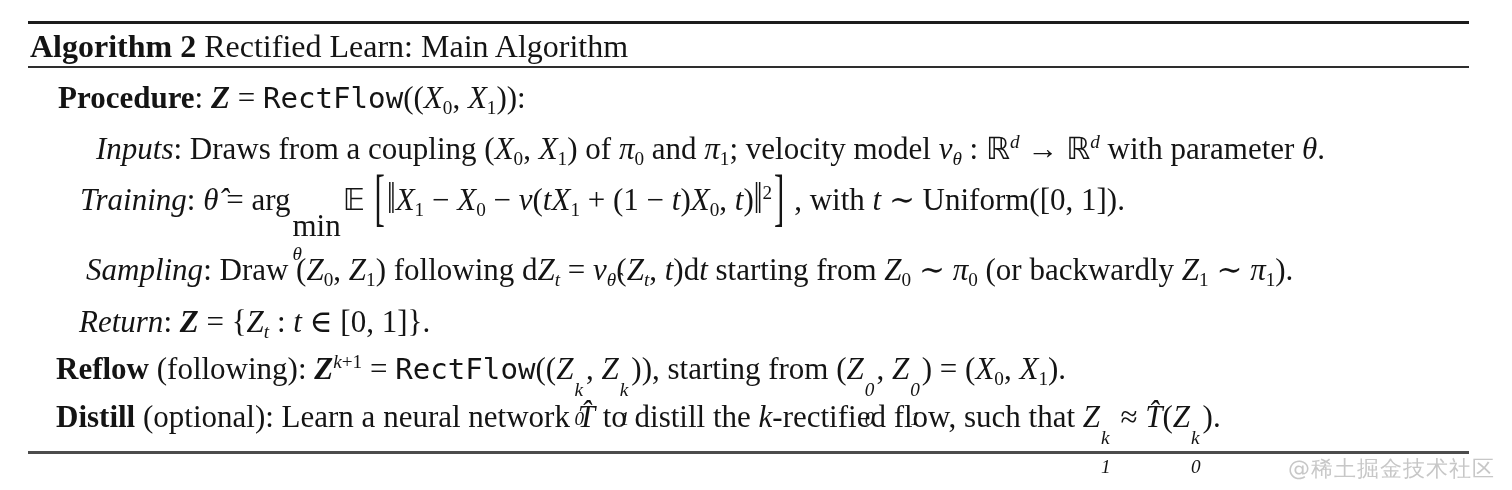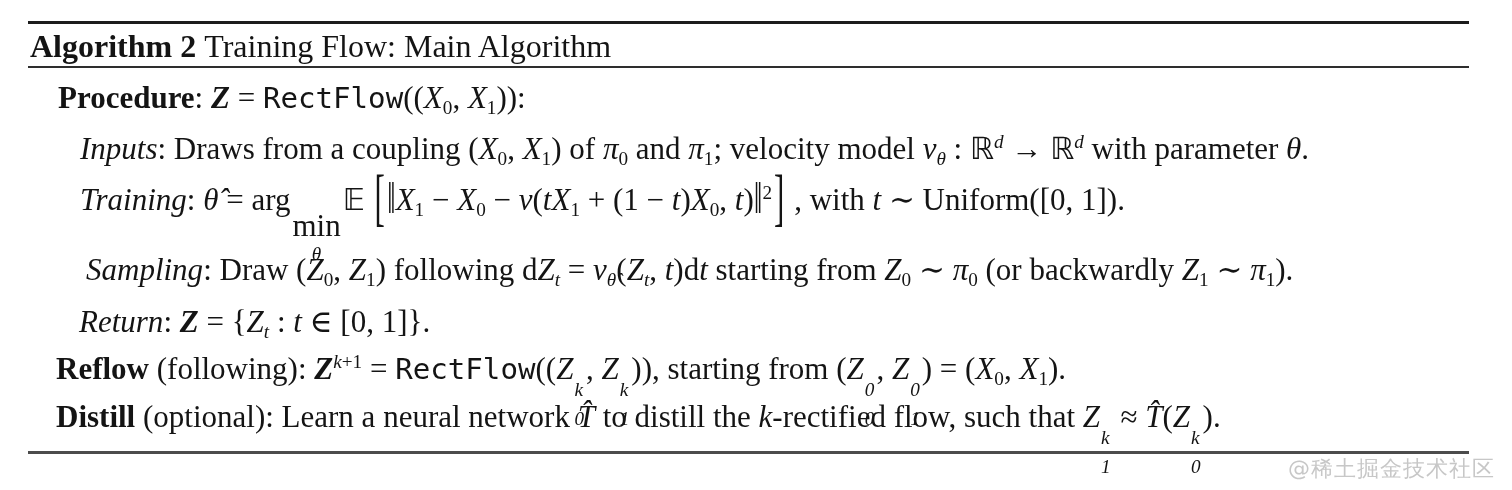--- a/index.html
+++ b/index.html
@@ -11,60 +11,60 @@
     -webkit-font-smoothing:antialiased;
   }
   .rule{position:absolute;left:28px;width:1441px;background:#1c1c1c;}
   #rule-top{top:21px;height:3px;}
   #rule-head{top:66px;height:2px;background:#2e2e2e;}
   #rule-bottom{top:451px;height:3px;background:#4c4c4c;}
 
   .line{position:absolute;white-space:nowrap;}
   #title-line{left:30px;top:28px;font-size:32px;}
   #procedure-line{left:58px;top:80px;}
-  #inputs-line{left:80px;top:131px;}
+  #inputs-line{left:96px;top:131px;}
   #training-line{left:80px;top:182px;}
   #sampling-line{left:86px;top:252px;}
   #return-line{left:79px;top:304px;}
   #reflow-line{left:56px;top:351px;}
   #distill-line{left:56px;top:399px;}
 
   
   .r-b{font-weight:bold;}
   .r-i{font-style:italic;}
   .r-bi{font-weight:bold;font-style:italic;}
   .r-m{font-family:"DejaVu Sans Mono","Liberation Mono",monospace;font-size:0.94em;text-align:center;}
   .r-sub{font-size:0.62em;vertical-align:-0.32em;}
   .r-sup{font-size:0.62em;vertical-align:0.58em;}
   .r-bb{font-family:"DejaVu Sans","DejaVu Serif",serif;font-size:0.98em;}
   .r-big{display:inline-block;transform:scaleY(2.05);transform-origin:50% 55%;padding:0 2px;}
   .r-nrm{display:inline-block;transform:scaleY(1.45);transform-origin:50% 56%;}
 
   
-  .us{display:inline-flex;flex-direction:column;align-items:center;vertical-align:-0.82em;line-height:1;margin:0 2px;}
+  .us{display:inline-flex;flex-direction:column;align-items:flex-start;vertical-align:-0.82em;line-height:1;margin:0 2px;}
   .us-top{line-height:1;}
   .us-bot{font-size:0.62em;font-style:italic;line-height:1;margin-top:0.18em;}
 
   
   .ss{display:inline-flex;flex-direction:column;align-items:flex-start;font-size:0.62em;line-height:1;vertical-align:-0.88em;margin-left:1px;margin-right:2px;font-style:italic;}
   .ss-up{line-height:1;}
   .ss-dn{line-height:1;margin-top:0.5em;}
 
   #watermark{
     position:absolute;right:17px;top:456px;
     font-family:"DejaVu Sans","Liberation Sans",sans-serif;
     font-size:22px;color:#c7c7c7;letter-spacing:1px;
   }
 </style>
 </head>
 <body>
 
 <div>
   <div class="rule" id="rule-top"></div>
-  <div class="line" id="title-line"><span class="r-b">Algorithm 2 </span><span>Training Flow: Main Algorithm</span></div>
+  <div class="line" id="title-line"><span class="r-b">Algorithm 2 </span><span>Rectified Learn: Main Algorithm</span></div>
   <div class="rule" id="rule-head"></div>
 
   <div class="line" id="procedure-line"><span class="r-b">Procedure</span><span>: </span><span class="r-bi">Z</span><span> = </span><span class="r-m">RectFlow</span><span>((</span><span class="r-i">X</span><span class="r-sub">0</span><span>, </span><span class="r-i">X</span><span class="r-sub">1</span><span>)):</span></div>
   <div class="line" id="inputs-line"><span class="r-i">Inputs</span><span>: Draws from a coupling (</span><span class="r-i">X</span><span class="r-sub">0</span><span>, </span><span class="r-i">X</span><span class="r-sub">1</span><span>) of </span><span class="r-i">π</span><span class="r-sub">0</span><span> and </span><span class="r-i">π</span><span class="r-sub">1</span><span>; velocity model </span><span class="r-i">v</span><span class="r-sub r-i">θ</span><span> : </span><span class="r-bb">ℝ</span><span class="r-sup r-i">d</span><span> → </span><span class="r-bb">ℝ</span><span class="r-sup r-i">d</span><span> with parameter </span><span class="r-i">θ</span><span>.</span></div>
   <div class="line" id="training-line"><span class="r-i">Training</span><span>: </span><span class="r-i">θ̂</span><span> = arg</span><span class="us">
         <span class="us-top">min</span>
         <span class="us-bot">θ</span>
       </span><span class="r-bb">𝔼</span><span> </span><span class="r-big">[</span><span class="r-nrm">‖</span><span class="r-i">X</span><span class="r-sub">1</span><span> − </span><span class="r-i">X</span><span class="r-sub">0</span><span> − </span><span class="r-i">v</span><span>(</span><span class="r-i">tX</span><span class="r-sub">1</span><span> + (1 − </span><span class="r-i">t</span><span>)</span><span class="r-i">X</span><span class="r-sub">0</span><span>, </span><span class="r-i">t</span><span>)</span><span class="r-nrm">‖</span><span class="r-sup">2</span><span class="r-big">]</span><span> , with </span><span class="r-i">t</span><span> ∼ Uniform([0, 1]).</span></div>
   <div class="line" id="sampling-line"><span class="r-i">Sampling</span><span>: Draw (</span><span class="r-i">Z</span><span class="r-sub">0</span><span>, </span><span class="r-i">Z</span><span class="r-sub">1</span><span>) following d</span><span class="r-i">Z</span><span class="r-sub r-i">t</span><span> = </span><span class="r-i">v</span><span class="r-sub r-i">θ̂</span><span>(</span><span class="r-i">Z</span><span class="r-sub r-i">t</span><span>, </span><span class="r-i">t</span><span>)d</span><span class="r-i">t</span><span> starting from </span><span class="r-i">Z</span><span class="r-sub">0</span><span> ∼ </span><span class="r-i">π</span><span class="r-sub">0</span><span> (or backwardly </span><span class="r-i">Z</span><span class="r-sub">1</span><span> ∼ </span><span class="r-i">π</span><span class="r-sub">1</span><span>).</span></div>
   <div class="line" id="return-line"><span class="r-i">Return</span><span>: </span><span class="r-bi">Z</span><span> = {</span><span class="r-i">Z</span><span class="r-sub r-i">t</span><span> : </span><span class="r-i">t</span><span> ∈ [0, 1]}.</span></div>

